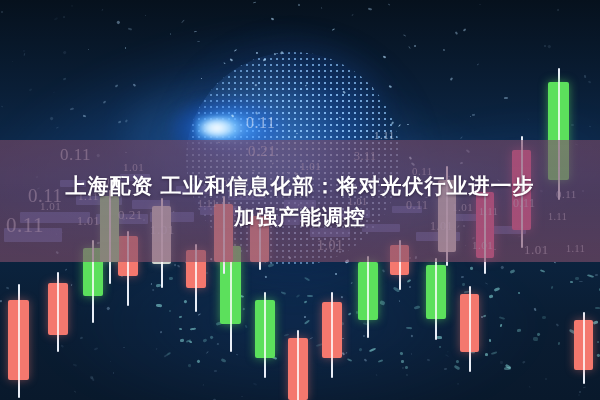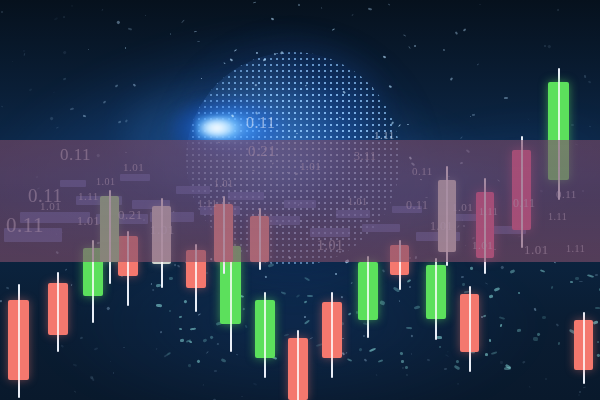--- a/index.html
+++ b/index.html
@@ -613,16 +613,18 @@
       <div class="num" style="left: 524px; top: 242px; font-size: 13px;">1.01</div>
       <div class="num" style="left: 566px; top: 243px; font-size: 10px;">1.11</div>
       <div class="num" style="left: 412px; top: 165px; font-size: 11px;">0.11</div>
       <div class="num" style="left: 348px; top: 196px; font-size: 10px;">1.01</div>
       <div class="num" style="left: 198px; top: 198px; font-size: 10px;">1.11</div>
       <div class="num" style="left: 214px; top: 178px; font-size: 10px;">1.01</div>
     </div>
 
   <div class="band" id="band" style="top: 140px; height: 122px;">
     <div class="band-inner">
+      <div class="headline">上海配资 工业和信息化部：将对光伏行业进一步</div>
+      <div class="headline">加强产能调控</div>
     </div>
   </div>
 
 </div>
 
 </body></html>

